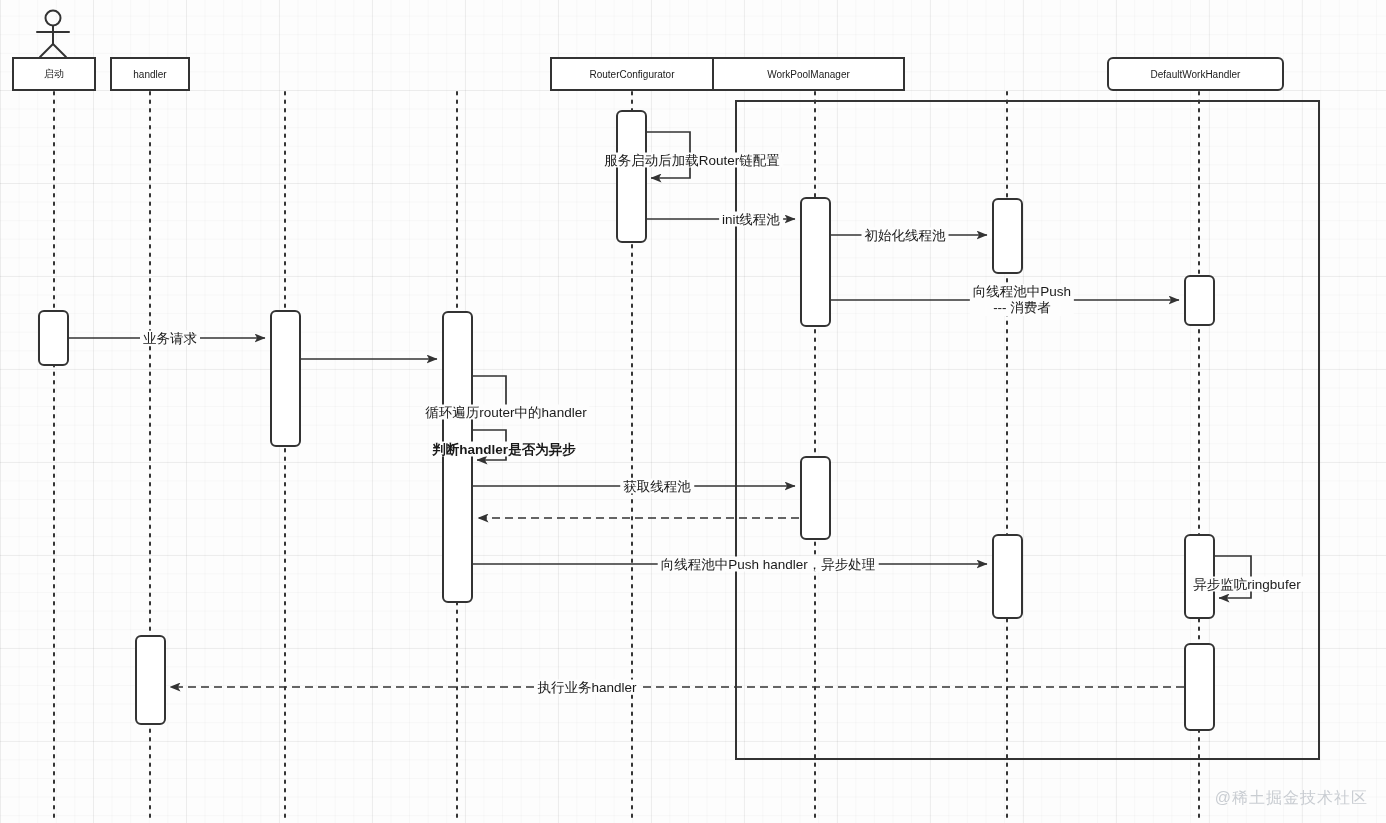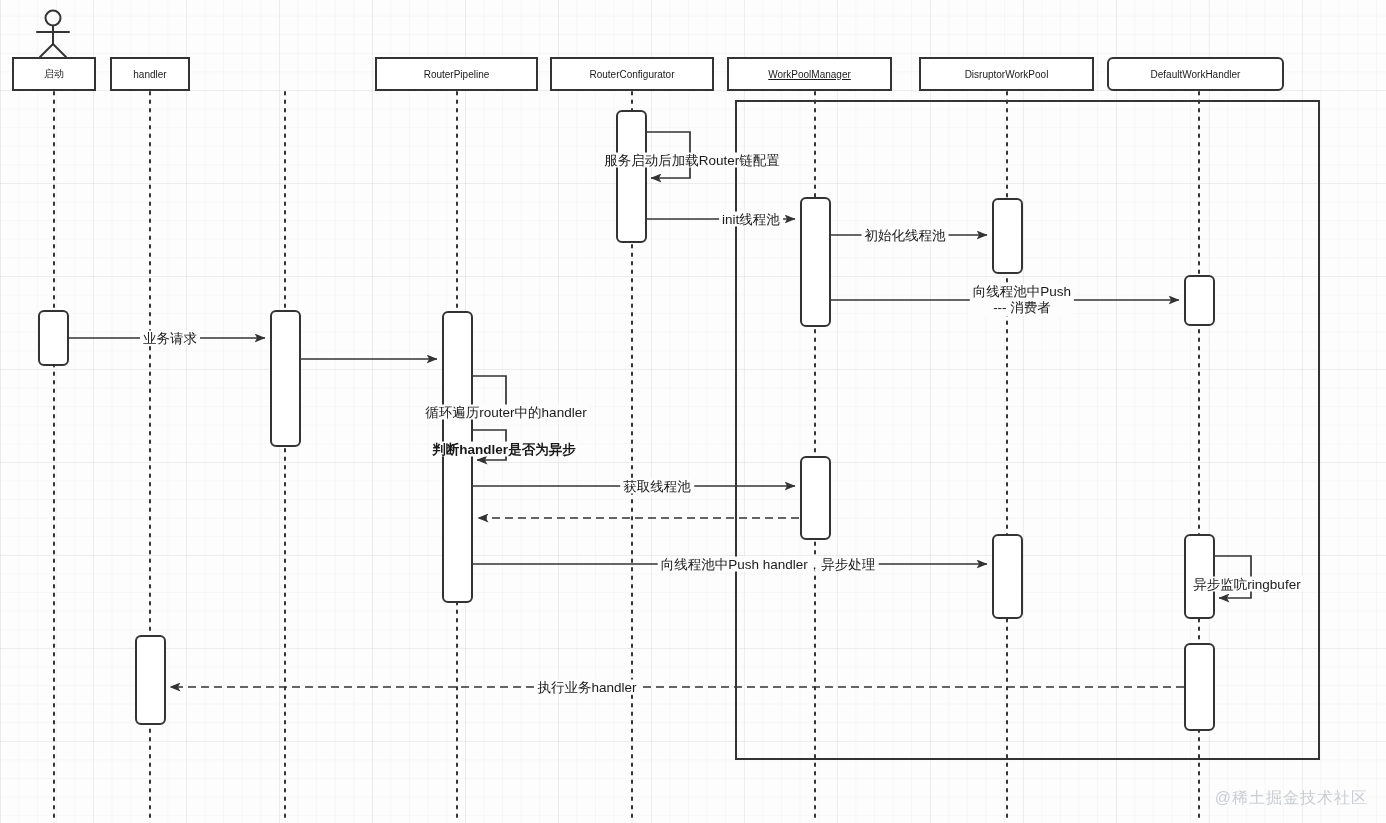--- a/index.html
+++ b/index.html
@@ -74,31 +74,25 @@
 <body>
 
 <div id="canvas">
 
   <div class="lifeline-box" style="left:12px;top:57px;width:84px;">
       <span>启动</span>
     </div>
   <div class="lifeline-box" style="left:110px;top:57px;width:80px;">
       <span>handler</span>
     </div>
-  <div class="lifeline-box" style="left:375px;top:57px;width:163px;">
-      <span>RouterPipeline</span>
-    </div>
   <div class="lifeline-box" style="left:550px;top:57px;width:164px;">
       <span>RouterConfigurator</span>
     </div>
-  <div class="lifeline-box" style="left:727px;top:57px;width:165px;text-decoration:underline;">
+  <div class="lifeline-box" style="left:712px;top:57px;width:193px;">
       <span>WorkPoolManager</span>
-    </div>
-  <div class="lifeline-box" style="left:919px;top:57px;width:175px;">
-      <span>DisruptorWorkPool</span>
     </div>
   <div class="lifeline-box" style="left:1107px;top:57px;width:177px;border-radius:6px;">
       <span>DefaultWorkHandler</span>
     </div>
 
   <svg id="diagram" xmlns="http://www.w3.org/2000/svg">
     <defs>
       <marker id="arrowFilled" markerWidth="11" markerHeight="9" refX="10.5" refY="4.5" orient="auto" markerUnits="userSpaceOnUse">
         <path d="M0,0 L11,4.5 L0,9 L2.6,4.5 z" fill="#333333"></path>
       </marker>

